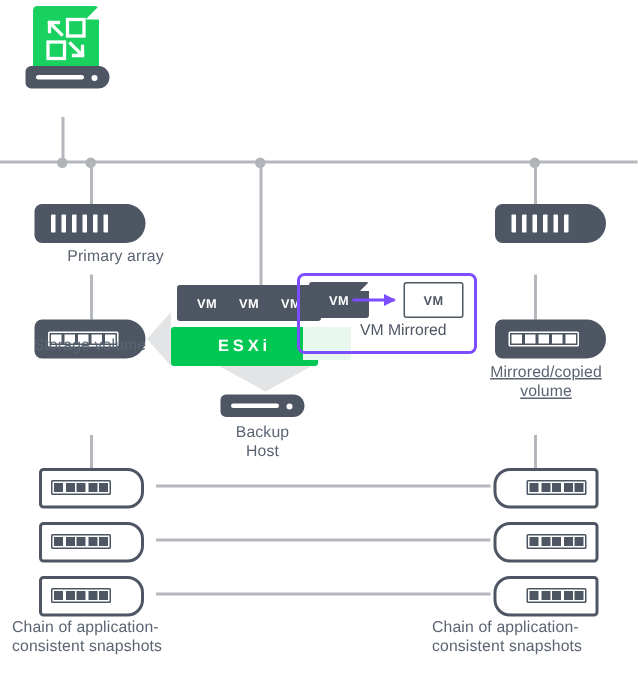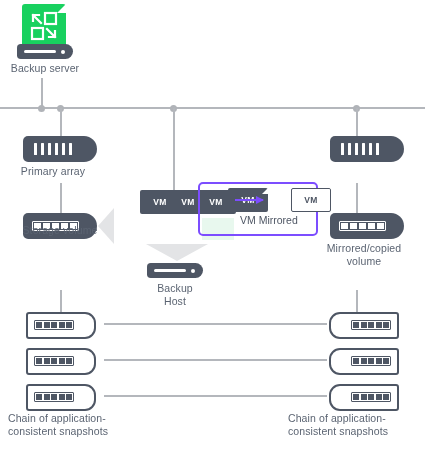--- a/index.html
+++ b/index.html
@@ -124,21 +124,20 @@
   
   .vm{
     position:absolute;
     width:40px;height:24px;
     background:#4e5664;
     border-radius:2px;
     color:#ffffff;
     font-size:8.5px;font-weight:bold;
     display:flex;align-items:center;justify-content:center;
     letter-spacing:.3px;
-    margin-left:22px;
   }
   .vm:after{
     content:"";position:absolute;right:0;top:0;
     border-width:0 0 6px 6px;border-style:solid;
     border-color:transparent transparent #ffffff transparent;
   }
   .vm.outline{
     background:#ffffff;
     border:1.6px solid #4e5664;
     color:#4e5664;
@@ -178,41 +177,40 @@
 
   <div class="bs-icon" style="left:22px;top:4px;">
     <svg class="bs-glyph" viewBox="0 0 44 44">
       <path d="M11 11 L11 17 M11 11 L17 11 M11 11 L19 19" stroke="#ffffff" stroke-width="2.2" fill="none" stroke-linecap="square"></path>
       <rect x="23" y="9" width="11" height="11" stroke="#ffffff" stroke-width="2.2" fill="none"></rect>
       <rect x="10" y="24" width="11" height="11" stroke="#ffffff" stroke-width="2.2" fill="none"></rect>
       <path d="M25 25 L33 33 M33 33 L27 33 M33 33 L33 27" stroke="#ffffff" stroke-width="2.2" fill="none" stroke-linecap="square"></path>
     </svg>
   </div>
   <div class="server-base" style="left:17px;top:44px;"></div>
-  <div class="lbl" style="left:0px;top:62px;width:90px;">Backup server</div>
 
   <div class="vline" style="left:41px;top:78px;height:30px;"></div>
   <div class="hline" style="left:0px;top:107px;width:425px;"></div>
   <div class="dot" style="left:38px;top:104.5px;"></div>
   <div class="dot" style="left:57px;top:104.5px;"></div>
   <div class="dot" style="left:170px;top:104.5px;"></div>
   <div class="dot" style="left:353px;top:104.5px;"></div>
 
   <div class="vline" style="left:59.5px;top:108px;height:28px;"></div>
   <div class="arr" style="left:23px;top:136px;">
     <span class="bars">
         <i></i>
         <i></i>
         <i></i>
         <i></i>
         <i></i>
         <i></i>
       </span>
   </div>
-  <div class="lbl" style="left:0;top:165px;width:106px;">Primary array</div>
+  <div class="lbl" style="left:24px;top:165px;width:106px;">Primary array</div>
 
   <div class="vline" style="left:355.5px;top:108px;height:28px;"></div>
   <div class="arr" style="left:330px;top:136px;">
     <span class="bars">
         <i></i>
         <i></i>
         <i></i>
         <i></i>
         <i></i>
         <i></i>
@@ -234,38 +232,41 @@
   <div class="vline" style="left:355.5px;top:183px;height:30px;"></div>
   <div class="vol" style="left:330px;top:213px;">
     <span class="blocks">
         <i></i>
         <i></i>
         <i></i>
         <i></i>
         <i></i>
       </span>
   </div>
-  <div class="lbl" style="left:305px;top:242px;width:118px;">Mirrored/copied
+  <div class="lbl" style="left:305px;top:242px;width:118px;text-decoration:underline;">Mirrored/copied
 volume</div>
 
   <div class="vline" style="left:172.5px;top:108px;height:82px;"></div>
 
   <div class="arrow-left" style="left:98px;top:208px;"></div>
   <div class="arrow-down" style="left:146px;top:244px;"></div>
 
   <div class="vm" style="left:118px;top:190px;">
       <span>VM</span>
     </div>
   <div class="vm" style="left:146px;top:190px;">
       <span>VM</span>
     </div>
   <div class="vm" style="left:174px;top:190px;">
       <span>VM</span>
     </div>
 
+  <div class="esxi" style="left:114px;top:218px;width:98px;height:26px;">
+    <span>ESXi</span>
+  </div>
 
   <div class="server-base" style="left:147px;top:263px;"></div>
   <div class="lbl" style="left:135px;top:282px;width:80px;">Backup
 Host</div>
 
   <div class="callout-fill" style="left:202px;top:218px;width:32px;height:22px;"></div>
   <div class="callout" style="left:198px;top:182px;width:116px;height:50px;"></div>
 
   <div class="vm" style="left:206px;top:188px;">
     <span>VM</span>

